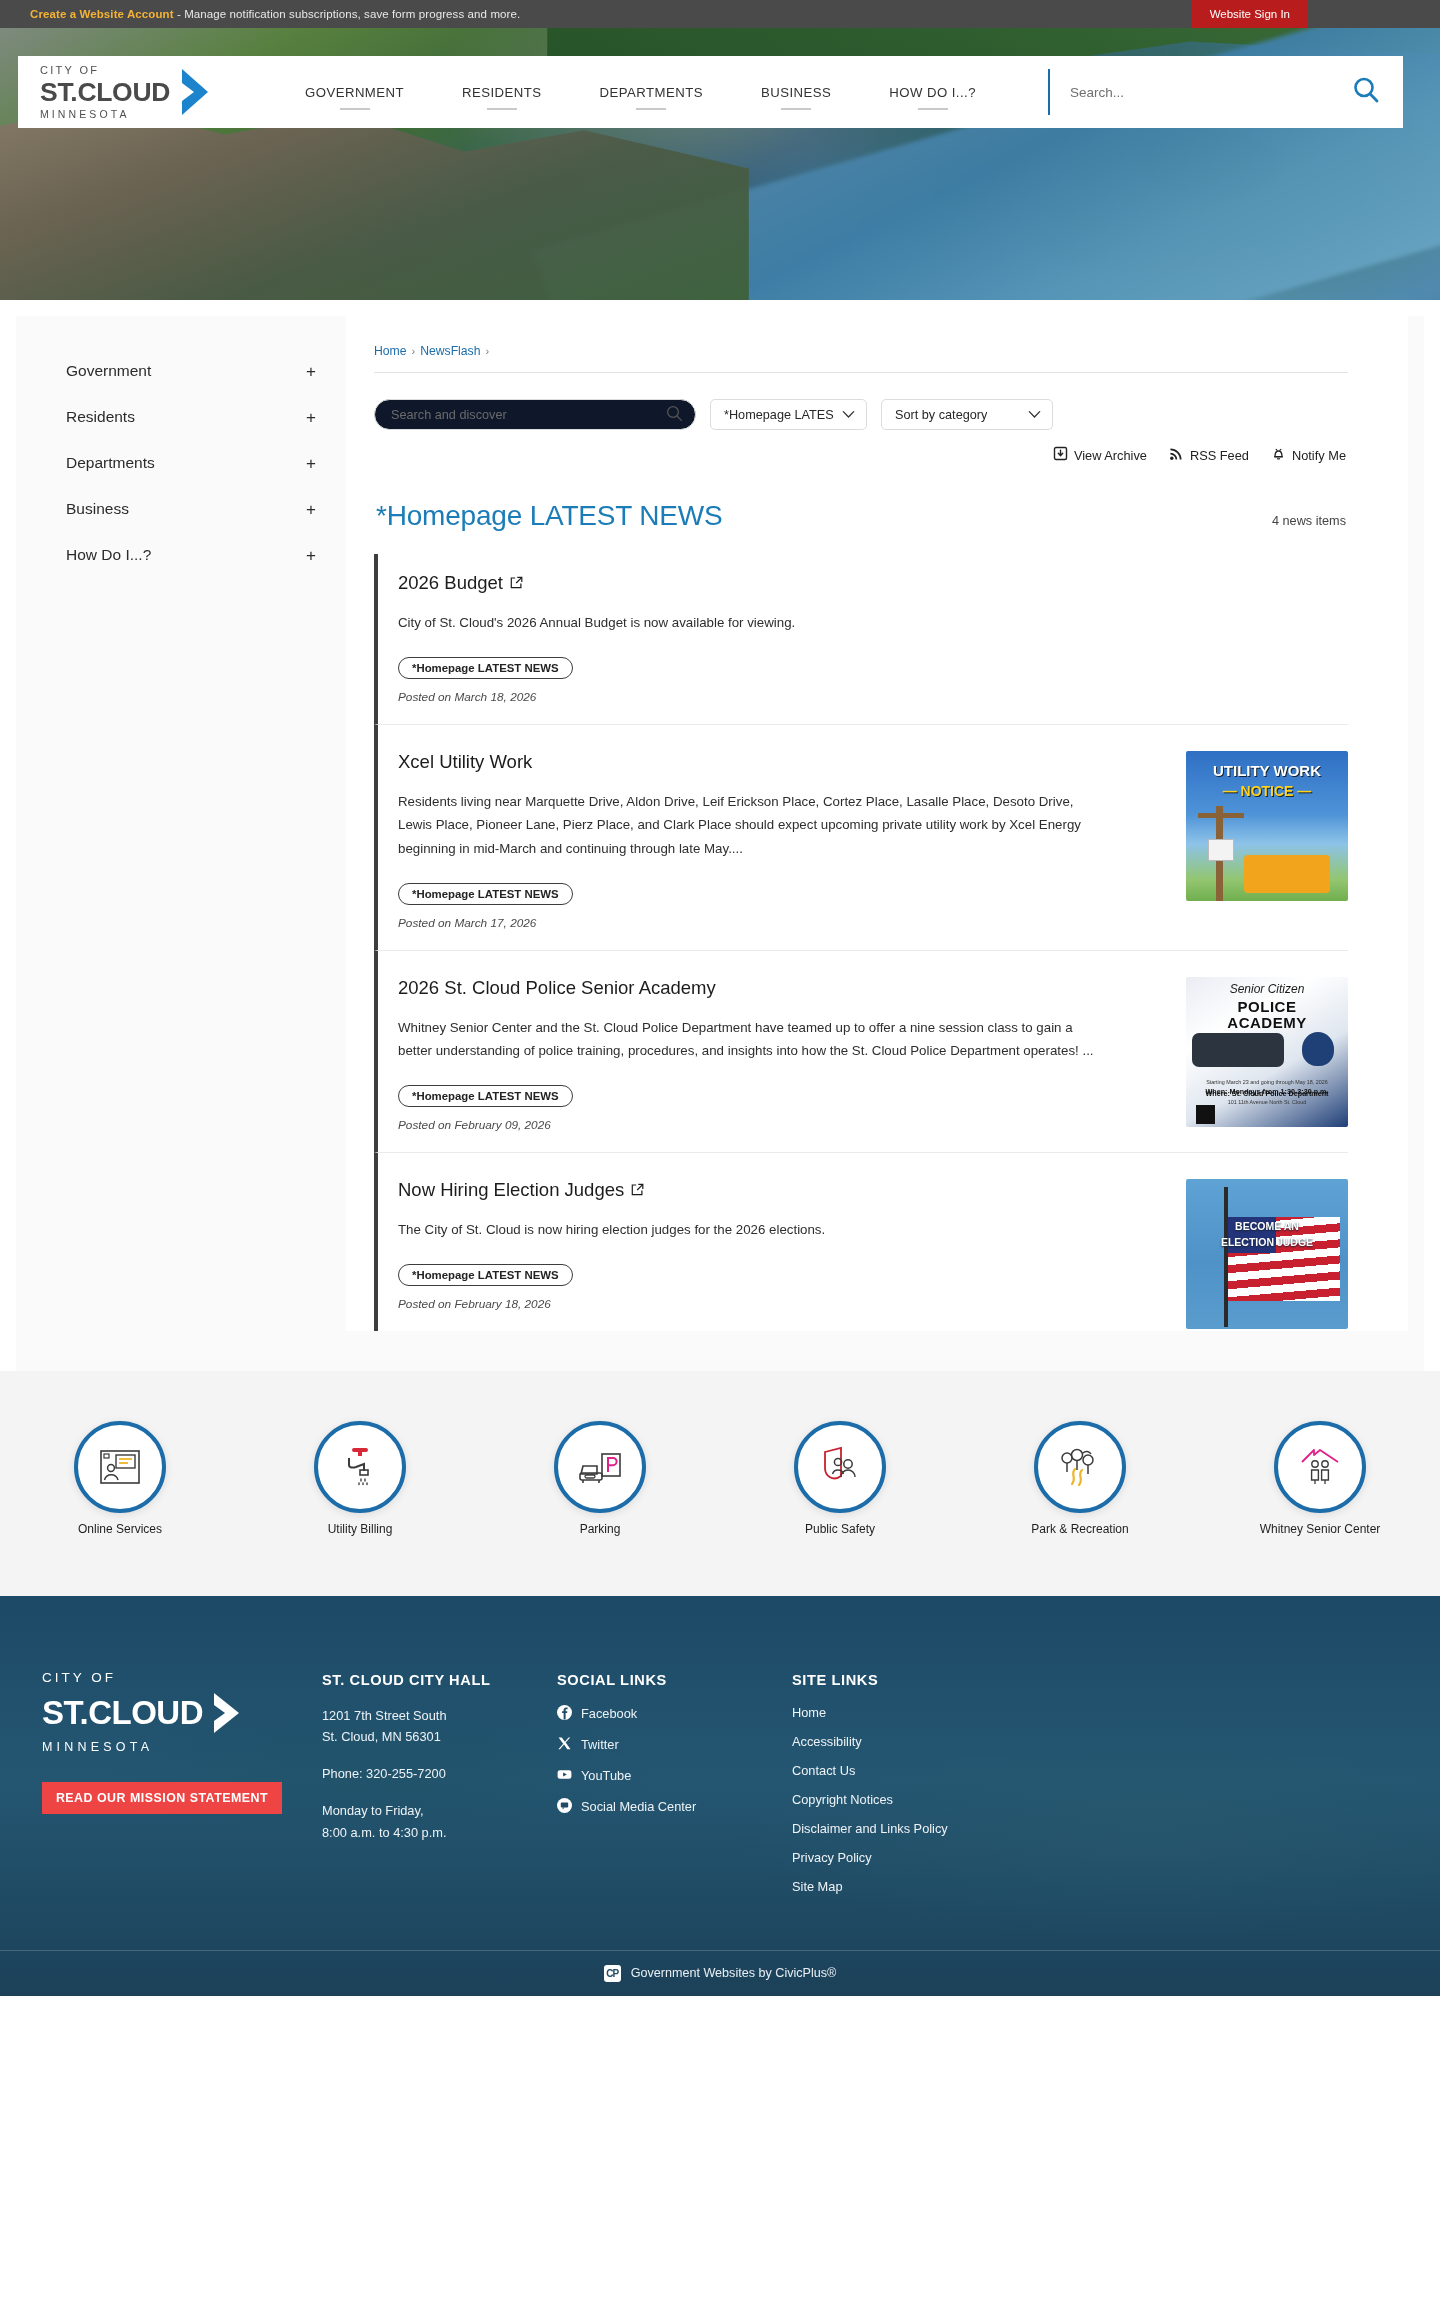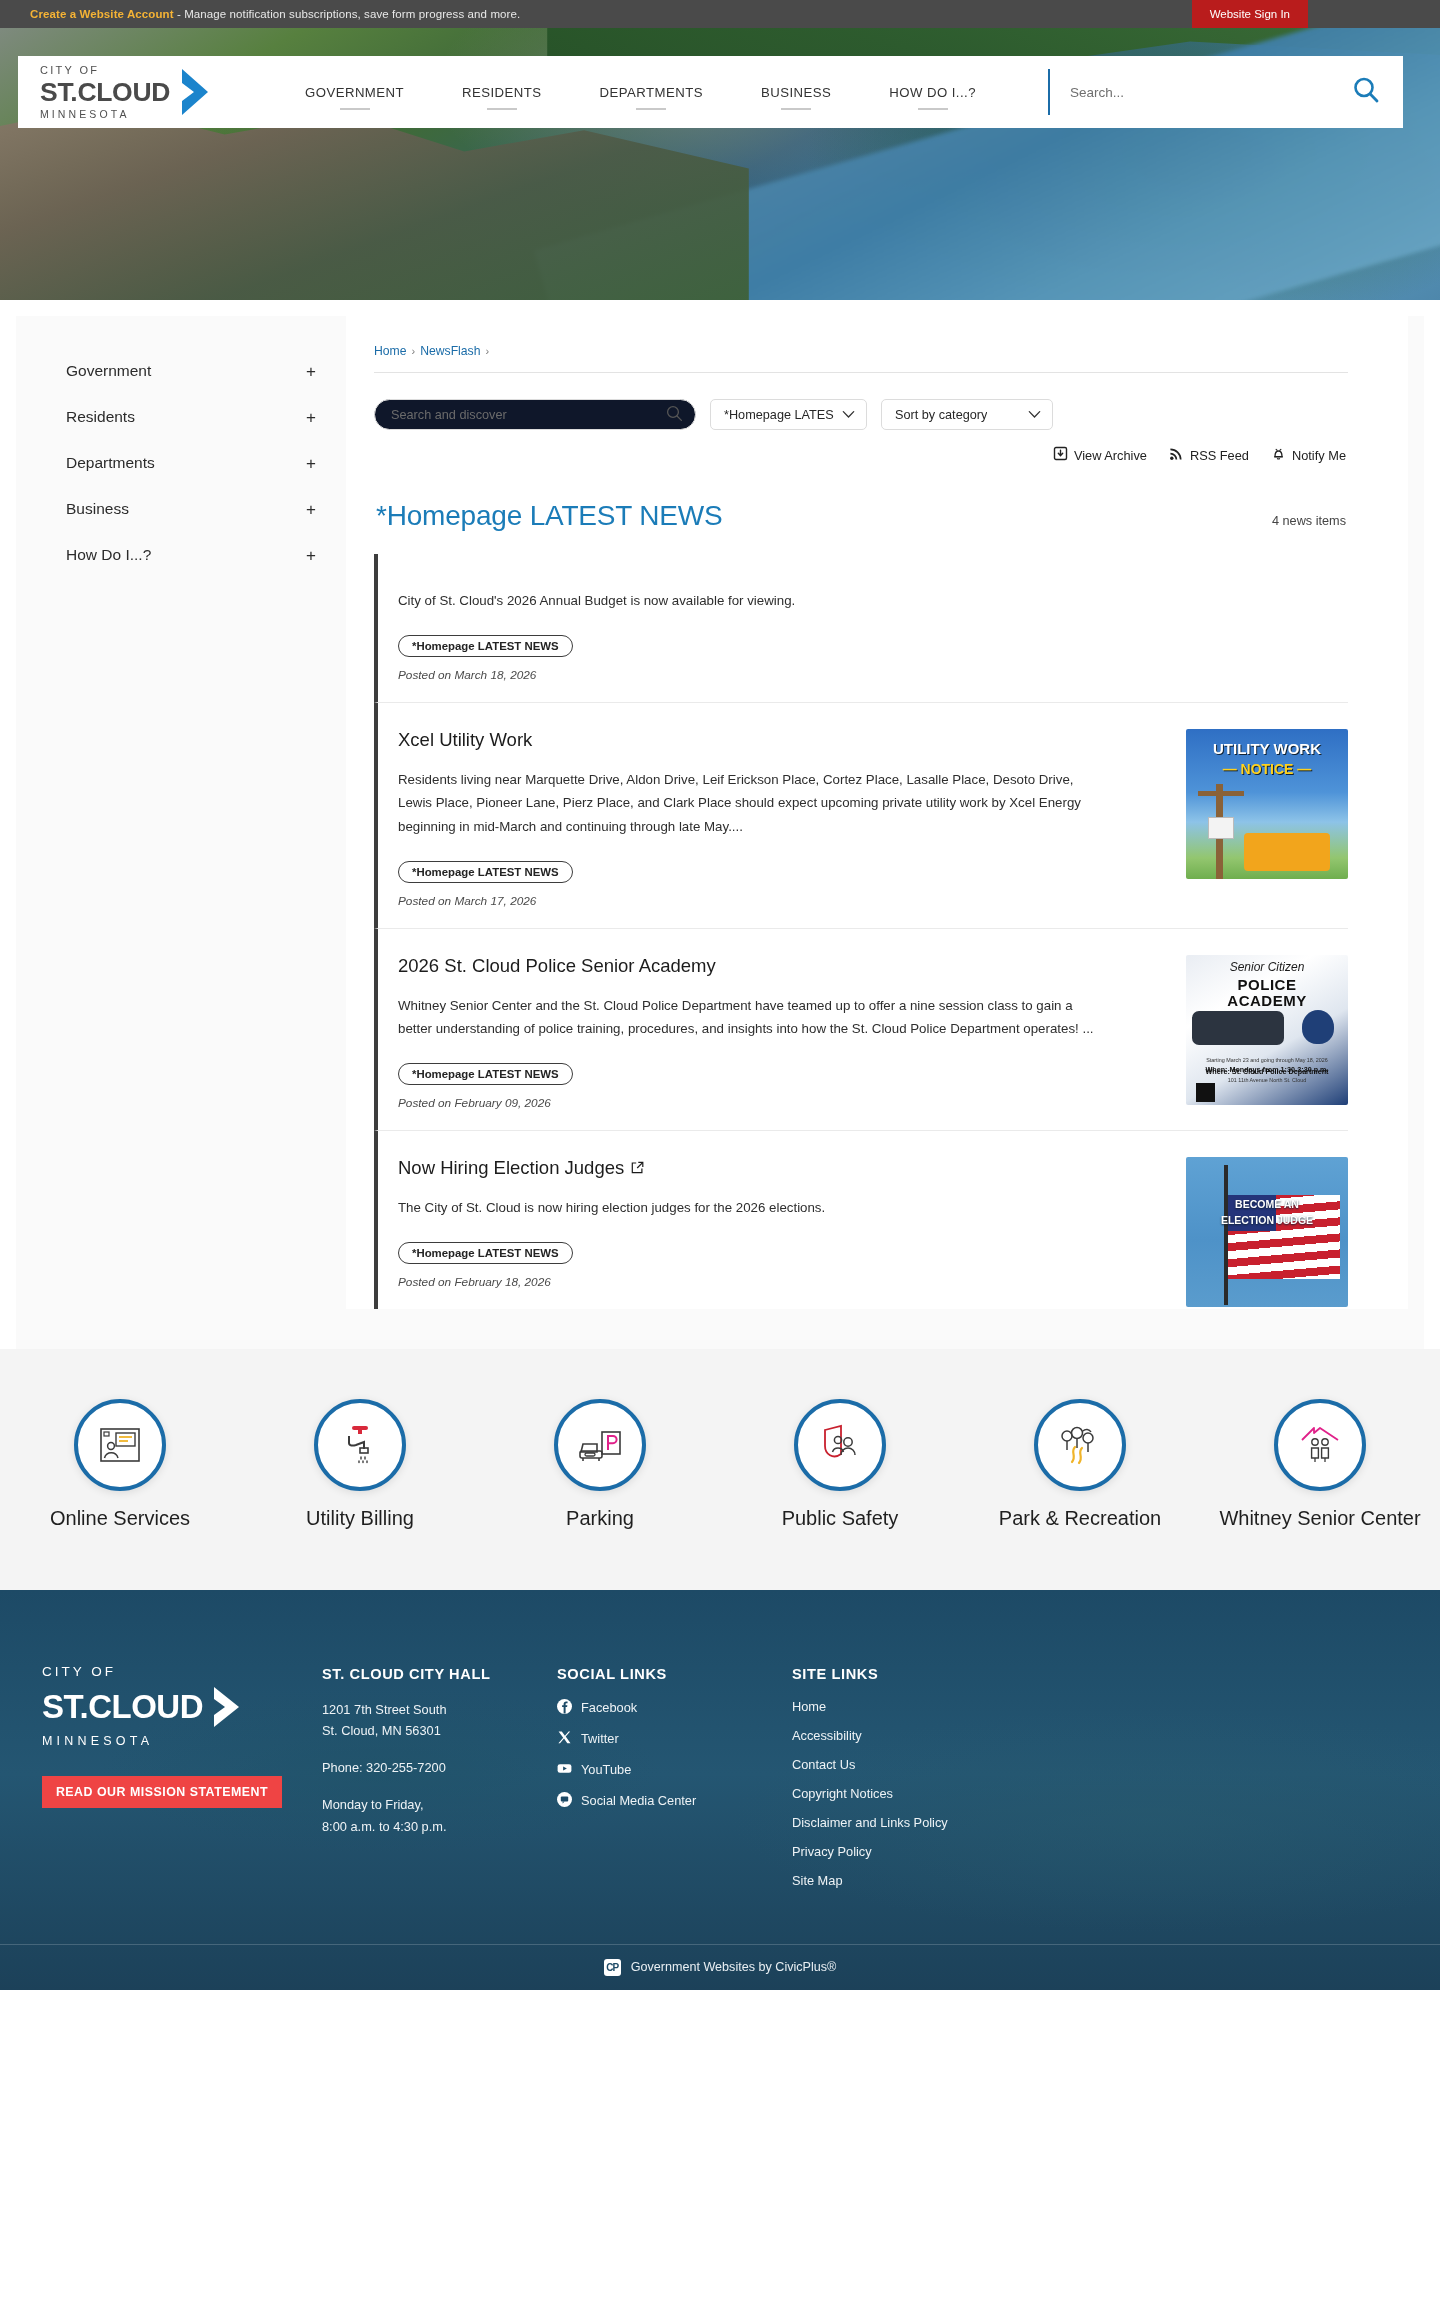--- a/index.html
+++ b/index.html
@@ -366,22 +366,22 @@
     width: 92px; height: 92px;
     border-radius: 50%;
     background: #fff;
     border: 4px solid #1b6ca8;
     box-shadow: 0 2px 8px rgba(0,0,0,.10);
     display: flex;
     align-items: center;
     justify-content: center;
   }
   .ql-label {
-    margin-top: 16px;
-    font-size: 20px;
+    margin-top: 9px;
+    font-size: 12px;
     color: #1f1f1f;
   }
 
   
   .footer {
     position: relative;
     background: #1d4a66;
     color: #fff;
     padding: 56px 0 0 0;
     overflow: hidden;
@@ -619,20 +619,30 @@
           </div>
         </div>
 
         <div class="listhead">
           <div class="listtitle">*Homepage LATEST NEWS</div>
           <div class="listcount">4 news items</div>
         </div>
 
         <div class="news-item">
           <div class="news-body">
+            <div class="news-title">
+              <span>2026 Budget</span>
+              <span>
+                <svg width="13" height="13" viewBox="0 0 13 13">
+                  <path d="M5.2 2 L1.3 2 L1.3 11.6 L10.9 11.6 L10.9 7.6" fill="none" stroke="#1c1c1c" stroke-width="1.2"></path>
+                  <path d="M7.3 1.4 L11.8 1.4 L11.8 5.9" fill="none" stroke="#1c1c1c" stroke-width="1.2"></path>
+                  <line x1="11.6" y1="1.6" x2="6.2" y2="7" stroke="#1c1c1c" stroke-width="1.2"></line>
+                </svg>
+              </span>
+            </div>
             <div class="news-sum">City of St. Cloud's 2026 Annual Budget is now available for viewing.</div>
             <div><span class="news-tag">*Homepage LATEST NEWS</span></div>
             <div class="news-date">Posted on March 18, 2026</div>
           </div>
         </div>
 
         <div class="news-item">
           <div class="news-body">
             <div class="news-title">
               <span>Xcel Utility Work</span>

